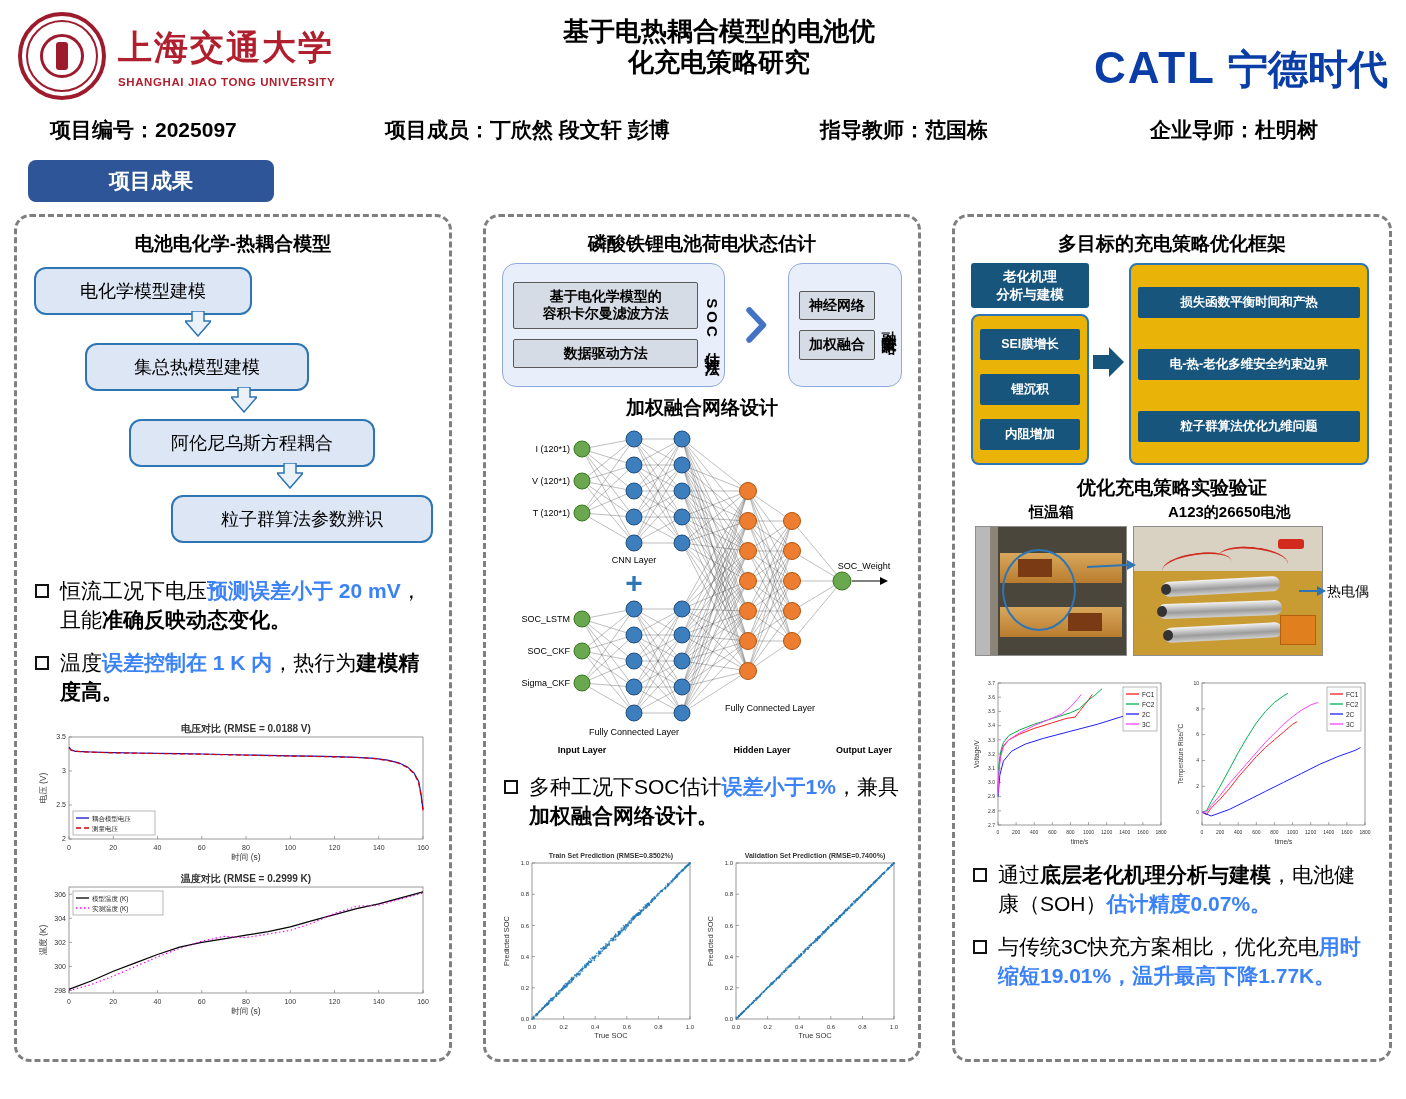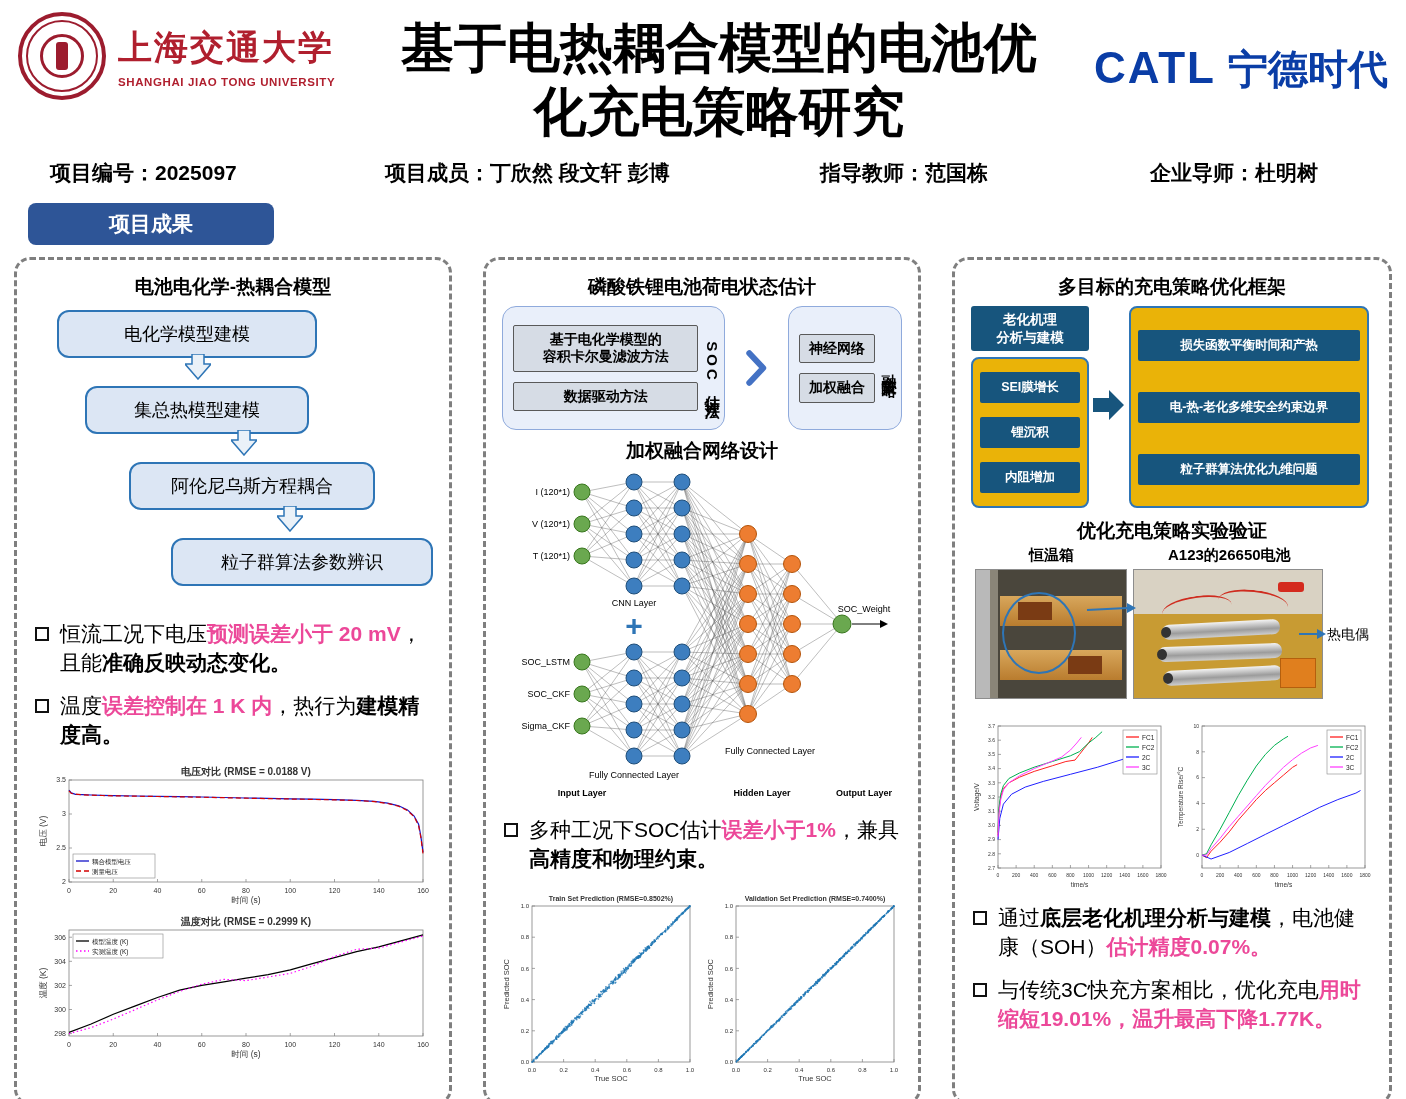--- a/index.html
+++ b/index.html
@@ -11,53 +11,53 @@
   .top{display:flex;align-items:flex-start;padding:12px 18px 0}
   .sjtu{display:flex;align-items:center;gap:12px;width:372px;flex:0 0 auto}
   .emblem{position:relative;width:88px;height:88px;flex:0 0 auto}
   .emblem .e1{position:absolute;inset:0;border:4px solid #9c1c2e;border-radius:50%}
   .emblem .e2{position:absolute;inset:8px;border:2px solid #9c1c2e;border-radius:50%}
   .emblem .e3{position:absolute;inset:22px;border:3px solid #9c1c2e;border-radius:50%;background:#fff}
   .emblem .e4{position:absolute;left:38px;top:30px;width:12px;height:28px;background:#9c1c2e;border-radius:3px}
   .sjtu-cn{font-size:34px;font-weight:bold;color:#b01f2e;letter-spacing:2px;
     font-family:"Liberation Serif","DejaVu Serif",serif}
   .sjtu-en{font-size:11.5px;font-weight:bold;color:#b01f2e;letter-spacing:.6px;margin-top:5px}
-  .title{flex:1;text-align:center;font-size:53px;font-weight:900;line-height:1.2;padding-top:4px}
+  .title{flex:1;text-align:center;font-size:26px;font-weight:900;line-height:1.2;padding-top:4px}
   .catl{width:340px;flex:0 0 auto;text-align:right;padding-top:30px;white-space:nowrap}
   .catl-en{font-size:44px;font-weight:900;color:#0a3da6;letter-spacing:2px;margin-right:12px}
   .catl-cn{font-size:40px;font-weight:900;color:#0a3da6}
 
   .info-row{display:flex;padding:16px 50px 0;font-size:21px;font-weight:bold;white-space:nowrap}
   .info-item.i1{width:335px}.info-item.i2{width:435px}.info-item.i3{width:330px}.info-item.i4{flex:1}
 
   .badge{display:inline-block;margin:16px 0 0 28px;background:#2e5597;color:#fff;font-weight:bold;
     font-size:21px;padding:7px 81px;border-radius:8px}
 
   
   .columns{display:flex;gap:31px;padding:12px 14px 0}
   .col{border:3px dashed #7f7f7f;border-radius:16px;height:848px;padding:10px 16px;position:relative;background:#fff}
   .col1,.col2{width:438px}.col3{width:440px}
   .col-title{text-align:center;font-size:19px;font-weight:bold;margin:4px 0 6px}
 
   
   .flow{position:relative;height:302px}
   .flow-box{position:absolute;background:#dce6f4;border:2px solid #2e75b6;border-radius:12px;
     font-size:18px;padding:10px 0;text-align:center}
-  .fb1{left:24px;top:4px;width:260px}
+  .fb1{left:1px;top:4px;width:218px}
   .fb2{left:52px;top:80px;width:224px}
   .fb3{left:96px;top:156px;width:246px}
   .fb4{left:138px;top:232px;width:262px}
   .flow-arrow{position:absolute;width:26px;height:26px}
   .fa1{left:152px;top:48px}.fa2{left:198px;top:124px}.fa3{left:244px;top:200px}
 
   
   .bullets{margin-top:12px}
   .bullet{display:flex;gap:11px;font-size:21px;line-height:1.38;margin:0 2px 14px}
   .bullet-sq{flex:0 0 auto;width:14px;height:14px;border:2.5px solid #111;margin-top:7px}
-  .seg-r{color:#ec4899;font-weight:bold}
+  .seg-r{color:#3b82f6;font-weight:bold}
   .seg-b{font-weight:bold}
   .seg-n{font-weight:normal}
 
   .chart{display:block;margin:4px auto 0}
 
   
   .soc-diagram{display:flex;align-items:center;gap:20px;margin:0 0 8px}
   .soc-box{position:relative;border:1.5px solid #8faadc;background:#e9effa;border-radius:14px;
     padding:10px 26px 10px 10px;display:flex;flex-direction:column;justify-content:center;gap:10px}
   .soc-left{width:252px;height:124px}
@@ -531,21 +531,21 @@
             <polygon points="378,154 386,158 378,162" fill="#000"></polygon>
             <text x="362" y="146" font-size="9" text-anchor="middle" fill="#000">SOC_Weight</text>
             <text x="80" y="330" font-size="9" text-anchor="middle" fill="#000" font-weight="bold">Input Layer</text>
             <text x="260" y="330" font-size="9" text-anchor="middle" fill="#000" font-weight="bold">Hidden Layer</text>
             <text x="362" y="330" font-size="9" text-anchor="middle" fill="#000" font-weight="bold">Output Layer</text>
           </svg></div>
 
       <div class="bullets">
         <div class="bullet">
           <span class="bullet-sq"></span>
-          <span><span class="seg-n">多种工况下SOC估计</span><span class="seg-r">误差小于1%</span><span class="seg-n">，兼具</span><span class="seg-b">高精度和物理约束。</span></span>
+          <span><span class="seg-n">多种工况下SOC估计</span><span class="seg-r">误差小于1%</span><span class="seg-n">，兼具</span><span class="seg-b">加权融合网络设计。</span></span>
         </div>
       </div>
 
       <div class="scatter-row">
         <div class="chart"><svg width="196" height="192">
               <rect x="30" y="14" width="158" height="156" fill="#fff" stroke="#808080" stroke-width="0.8"></rect>
               <line x1="30" y1="170" x2="30" y2="167" stroke="#808080" stroke-width="0.7"></line>
               <text x="30" y="180" font-size="6" text-anchor="middle" fill="#333">0.0</text>
               <line x1="61.6" y1="170" x2="61.6" y2="167" stroke="#808080" stroke-width="0.7"></line>
               <text x="61.6" y="180" font-size="6" text-anchor="middle" fill="#333">0.2</text>

